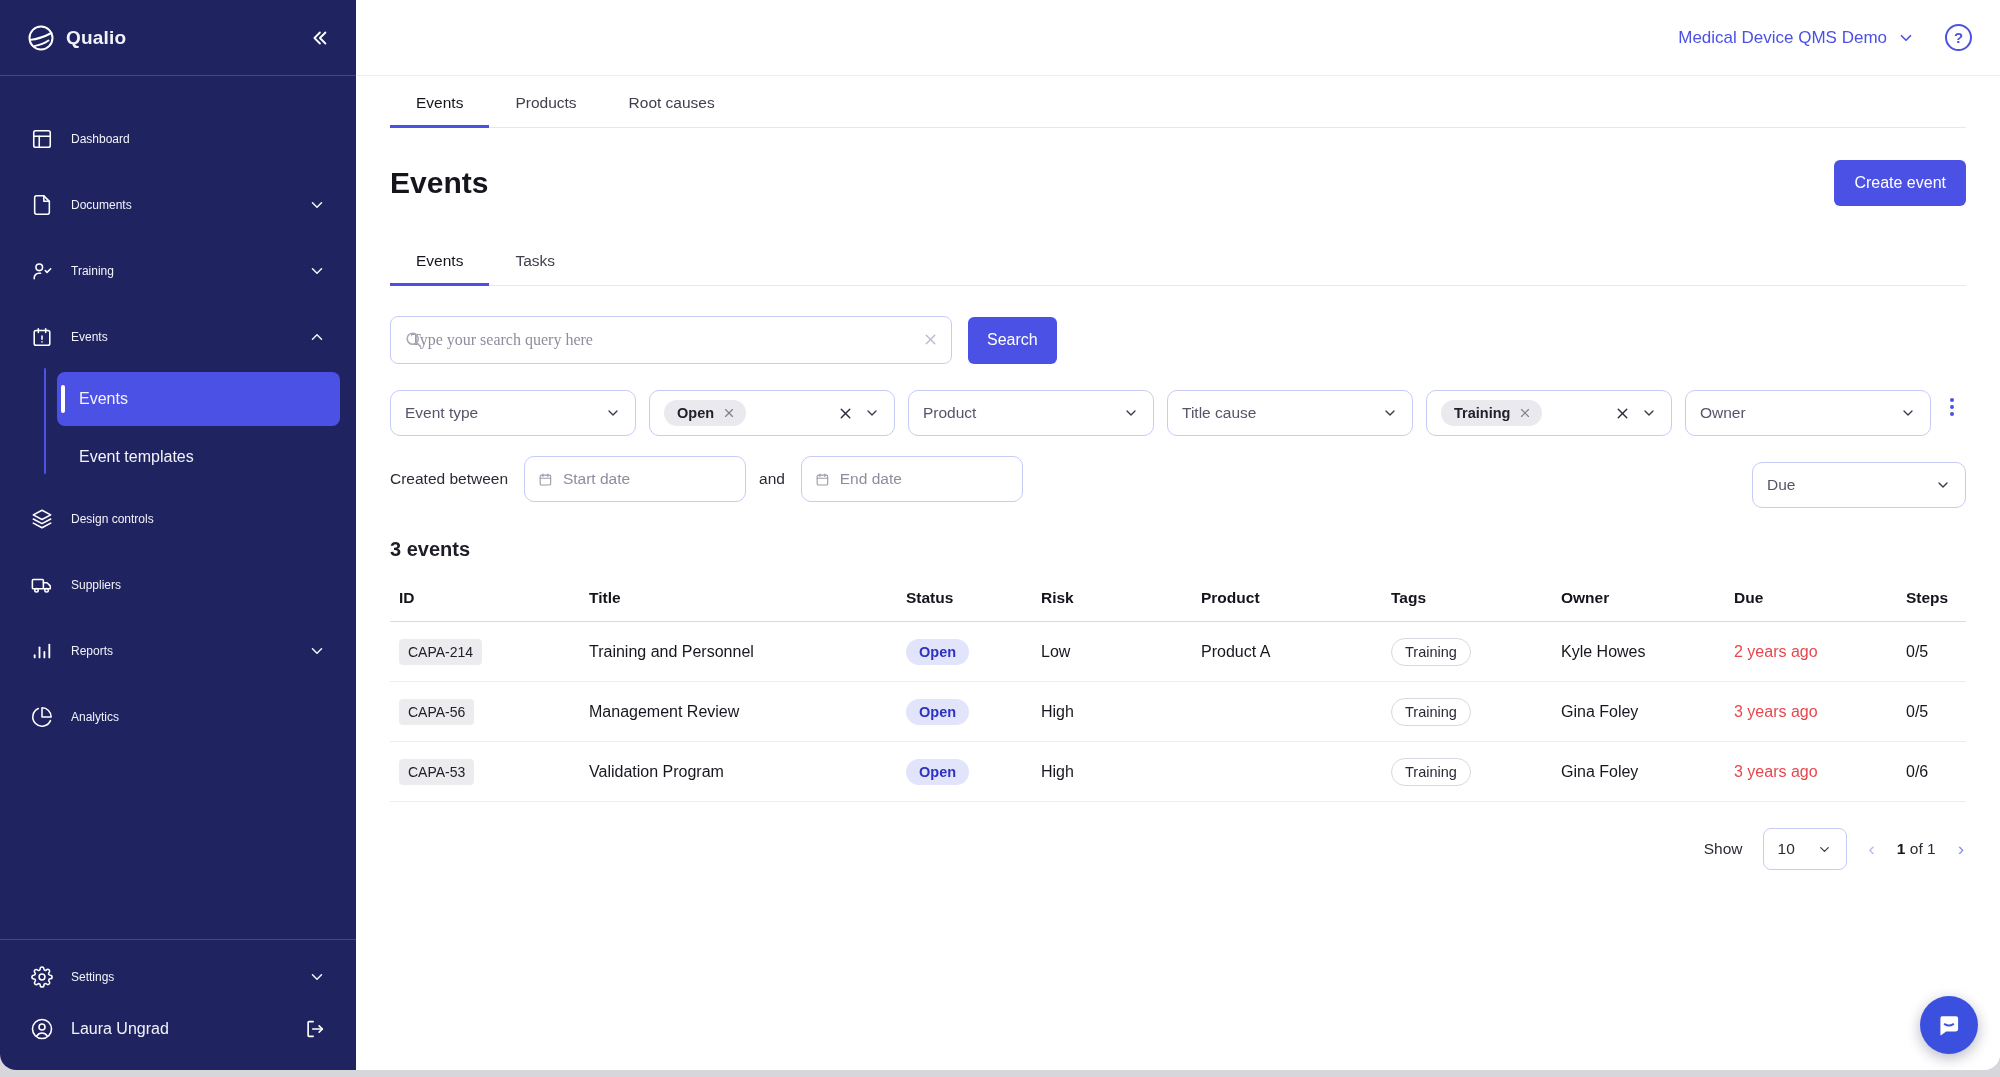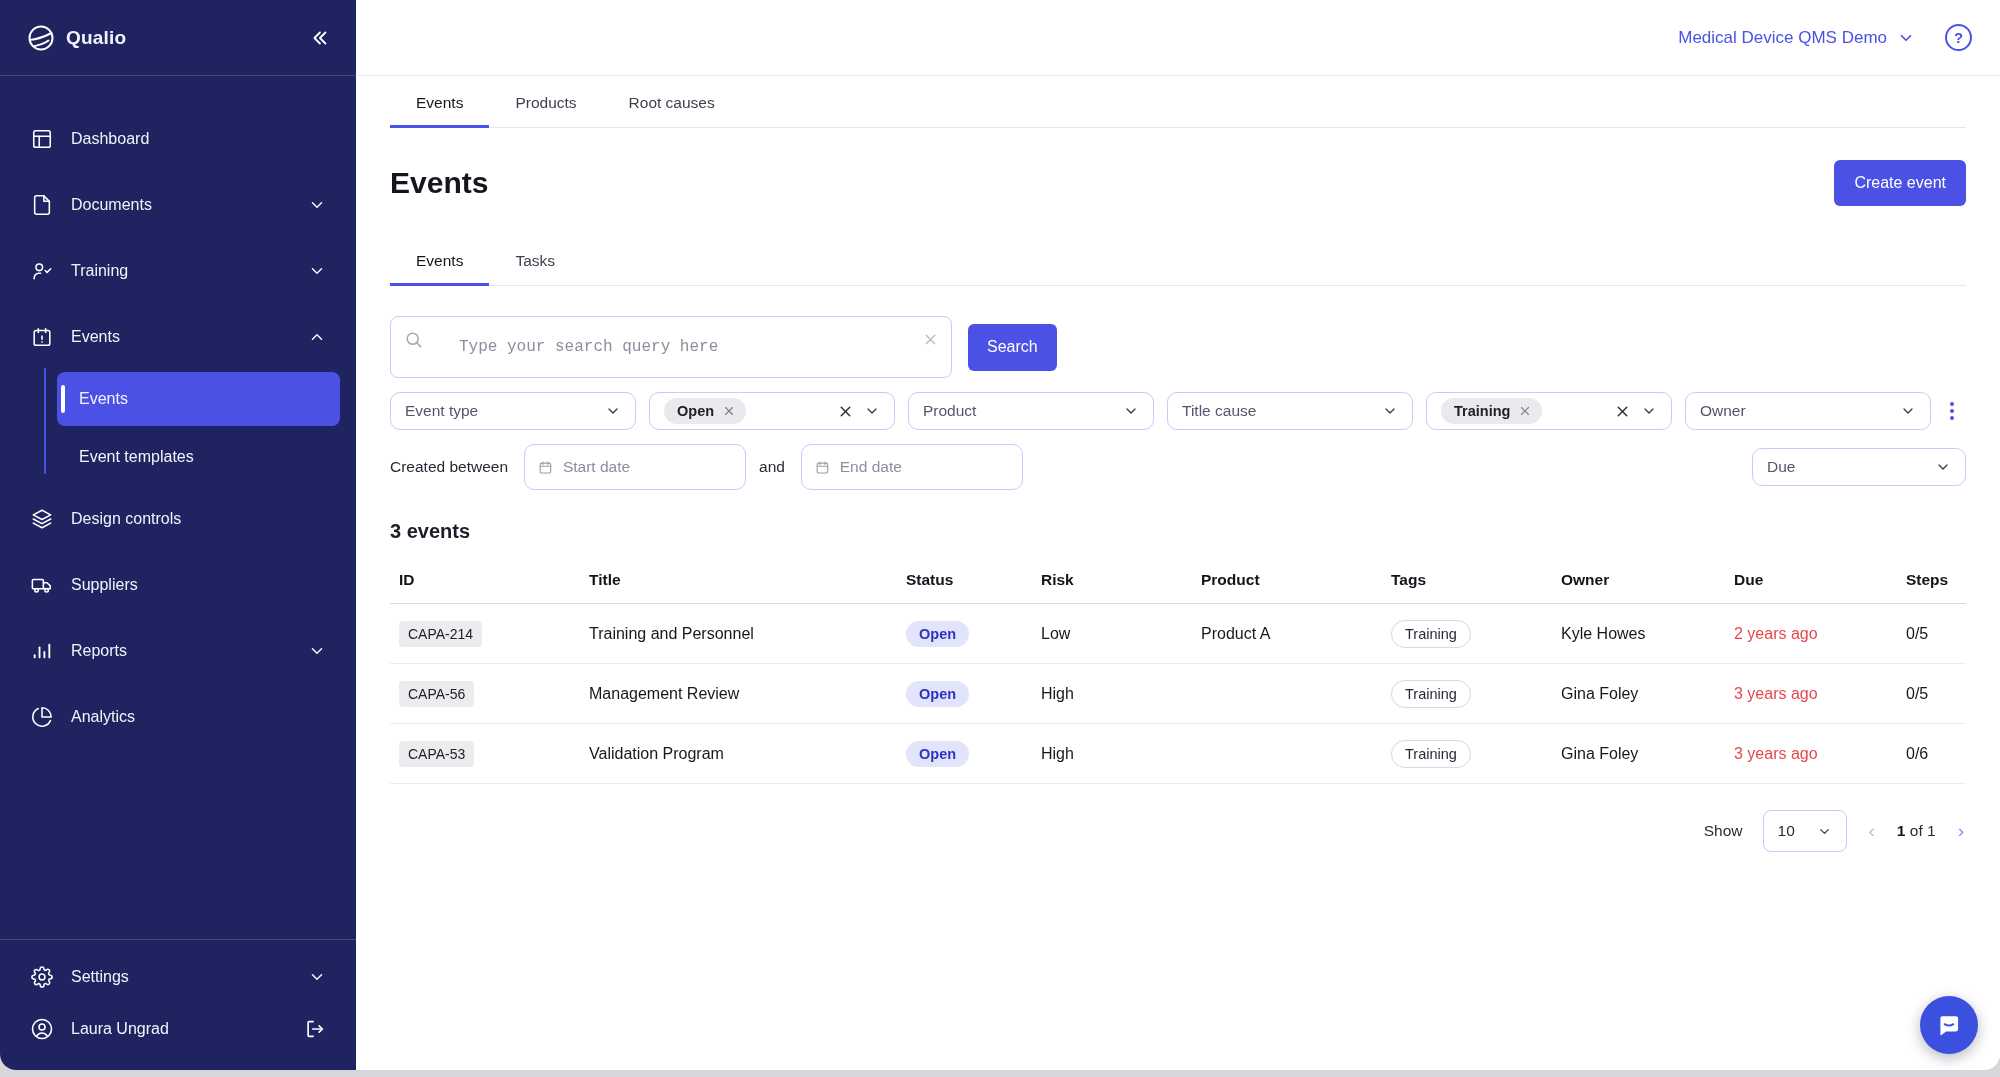--- a/index.html
+++ b/index.html
@@ -32,21 +32,21 @@
     padding:0 26px;
     border-bottom:1px solid rgba(255,255,255,.16);
   }
   .sb-logo { display:flex; align-items:center; gap:10px; }
   .sb-brand { font-size:19px; font-weight:600; letter-spacing:.2px; }
   .sb-collapse { margin-left:auto; cursor:pointer; display:flex; }
   .nav { padding:40px 16px 0; flex:1; }
   .nav-item {
     height:46px; display:flex; align-items:center; gap:17px;
     padding:0 14px; border-radius:8px; cursor:pointer;
-    margin-bottom:20px; font-size:16px;
+    margin-bottom:20px; font-size:12px;
   }
   .nav-item .chev { margin-left:auto; display:flex; opacity:.95; }
   .nicon { display:flex; width:24px; justify-content:center; }
   .subnav { position:relative; margin:-8px 0 16px; padding-left:41px; }
   .subnav .tree {
     position:absolute; left:28px; top:-4px; bottom:6px;
     width:2px; background:#4c52e8; border-radius:2px;
   }
   .subitem-active {
     position:relative; height:54px; display:flex; align-items:center;
@@ -98,37 +98,37 @@
   .btn-primary {
     background:#4b51e4; color:#fff; border:none; border-radius:6px;
     height:46px; padding:0 20px; font-size:16px; cursor:pointer;
     font-family:inherit;
   }
   .subtabs { margin-top:28px; }
 
   .search-row { margin-top:30px; display:flex; gap:16px; align-items:center; }
   .search-wrap { position:relative; width:562px; }
   .search-wrap input {
-    width:100%; height:62px; border:1px solid #c9cbf7; border-radius:8px;
-    padding:0 42px 0 68px; font-size:16px; color:#2a2a36; outline:none;
-    font-family:Liberation Mono, monospace;
+    width:100%; height:48px; border:1px solid #c9cbf7; border-radius:8px;
+    padding:0 42px 0 20px; font-size:16px; color:#2a2a36; outline:none;
+    font-family:Liberation Serif, serif;
   }
   .search-wrap input::placeholder { color:#8d8d9e; }
   .search-icon { position:absolute; left:14px; top:14px; }
   .search-clear { position:absolute; right:13px; top:15px; cursor:pointer; display:flex; }
   .btn-search {
     background:#4b51e4; color:#fff; border:none; border-radius:6px;
     height:47px; padding:0 19px; font-size:16px; cursor:pointer; font-family:inherit;
   }
 
   .filter-row { margin-top:14px; display:flex; gap:13px; align-items:center; }
   .fbox {
-    width:246px; height:38px; border:1px solid #c9cbf7; border-radius:10px;
+    width:246px; height:46px; border:1px solid #c9cbf7; border-radius:10px;
     display:flex; align-items:center; padding:0 14px; font-size:15.5px;
-    color:#55556a; cursor:pointer; background:#fff;
+    color:#55556a; cursor:pointer; background:#fff;margin-top:12px;
   }
   .fbox .chev { margin-left:auto; display:flex; }
   .fbox .fclear { margin-left:auto; display:flex; cursor:pointer; }
   .fbox .chev2 { margin-left:10px; display:flex; }
   .fpill {
     display:flex; align-items:center; gap:8px;
     background:#e9e9ee; border-radius:999px; padding:5px 10px 5px 13px;
     font-size:14.5px; font-weight:700; color:#21212b;
   }
   .fpill .px { display:flex; cursor:pointer; }

